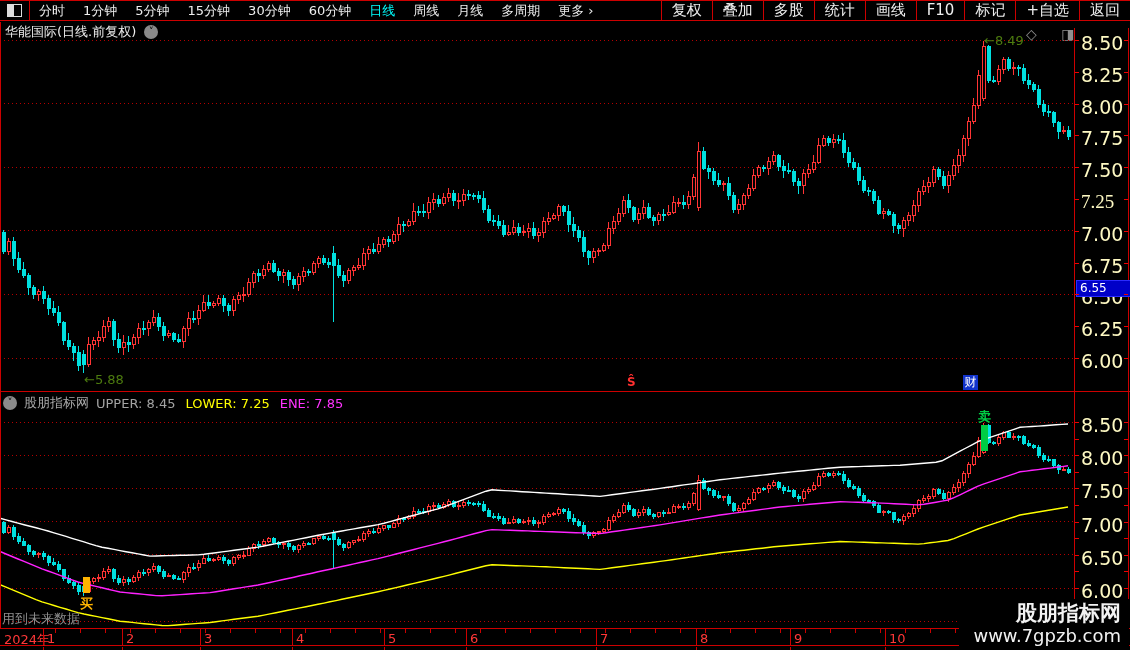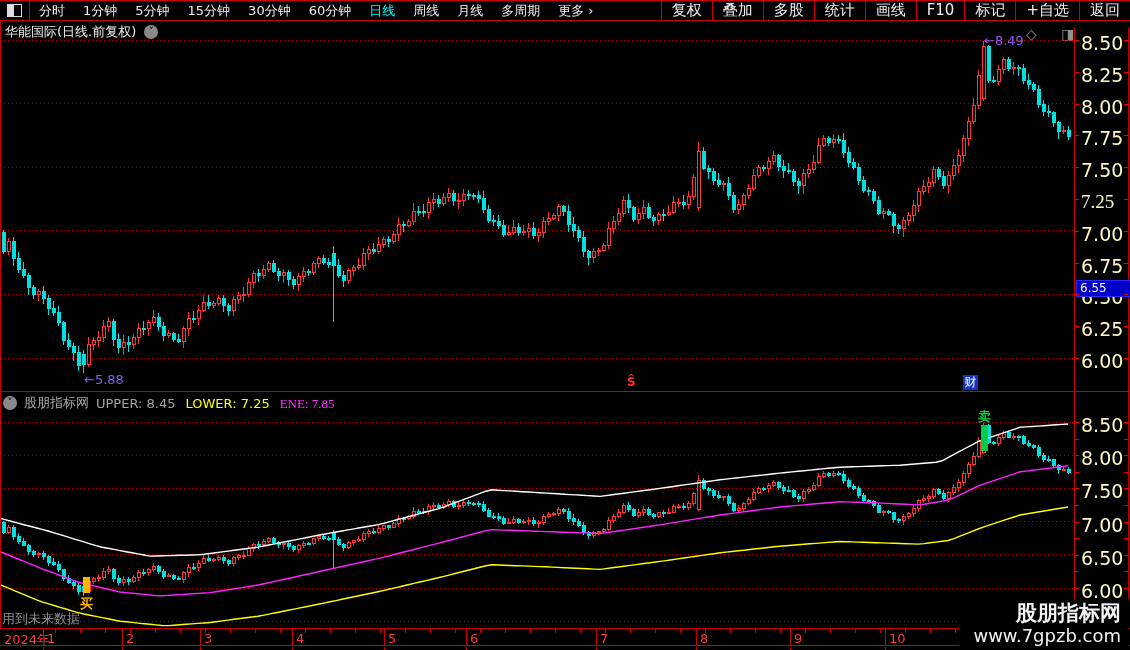--- a/index.html
+++ b/index.html
@@ -24,21 +24,21 @@
   .circle-chevron{width:14px;height:14px;border-radius:50%;background:#8a8a8a;color:#000;
                   font-size:10px;line-height:14px;text-align:center;display:inline-block;}
   .corner-icons{position:absolute;top:26px;left:1026px;color:#909090;font-size:14px;letter-spacing:10px;}
   
   .vline{position:absolute;width:1px;background:#c00;}
   .hline{position:absolute;height:1px;background:#c00;}
   .tick{position:absolute;height:1px;background:#e00;}
   .axis-label{position:absolute;left:1081px;color:#fef9c3;font-size:19px;width:44px;}
   .price-box{position:absolute;left:1076px;width:51px;height:15px;background:#0000c8;color:#fff;
              font-size:12px;line-height:15px;padding-left:3px;border:1px solid #2a2aff;box-sizing:content-box;}
-  .annotation{position:absolute;color:#8b5cf6;font-size:13px;white-space:nowrap;text-align:center;}
+  .annotation{position:absolute;color:#4d7c0f;font-size:13px;white-space:nowrap;text-align:center;}
   .event-marker{position:absolute;font-size:12px;font-weight:bold;}
   .event-dollar{color:#ff3030;}
   .event-fin{background:#1133cc;color:#fff;width:15px;height:15px;text-align:center;line-height:15px;font-weight:normal;}
   svg{position:absolute;left:0;}
   
   .ind-header{position:absolute;left:3px;top:393px;display:flex;align-items:center;gap:7px;z-index:5;}
   .ind-source{color:#a8a8a8;font-size:13px;}
   .ind-val{font-size:13px;white-space:nowrap;}
   .ind-note{position:absolute;left:2px;top:610px;color:#8f8f8f;font-size:13px;z-index:5;}
   .panel-marker-rect{position:absolute;width:7px;z-index:4;}
@@ -976,21 +976,21 @@
       <line x1="1068.5" x2="1068.5" y1="56.990116835077" y2="64.30424434371258" stroke="#00e0e0" stroke-width="1"></line>
       <rect x="1067" y="59.14701481412942" width="3" height="3.1192608401048574" fill="#00e0e0" stroke="#00e0e0" stroke-width="1"></rect>
       <polyline points="0,108.3 6,109.9 12,111.5 18,113.1 24,114.7 30,116.2 36,117.8 42,119.4 48,121.0 54,122.8 60,124.6 66,126.4 72,128.3 78,130.1 84,131.9 90,133.8 96,135.6 102,137.2 108,138.3 114,139.4 120,140.6 126,141.7 132,142.8 138,143.9 144,145.0 150,146.1 156,146.0 162,145.8 168,145.6 174,145.5 180,145.3 186,145.2 192,145.0 198,144.9 204,144.3 210,143.5 216,142.7 222,141.9 228,141.1 234,140.3 240,139.5 246,138.7 252,137.9 258,137.1 264,136.0 270,134.8 276,133.6 282,132.4 288,131.3 294,130.1 300,128.9 306,127.7 312,126.5 318,125.3 324,124.2 330,123.1 336,122.0 342,121.0 348,119.9 354,118.9 360,117.8 366,116.7 372,115.7 378,114.6 384,113.2 390,111.6 396,110.0 402,108.4 408,106.8 414,105.2 420,103.6 426,102.0 432,100.4 438,98.9 444,96.8 450,94.6 456,92.4 462,90.1 468,87.9 474,85.7 480,83.4 486,81.2 492,79.8 498,80.2 504,80.6 510,80.9 516,81.3 522,81.7 528,82.0 534,82.4 540,82.7 546,83.1 552,83.5 558,83.8 564,84.2 570,84.6 576,84.9 582,85.3 588,85.6 594,86.0 600,86.4 606,85.6 612,84.8 618,84.0 624,83.2 630,82.4 636,81.6 642,80.8 648,80.0 654,79.2 660,78.4 666,77.5 672,76.7 678,75.8 684,74.9 690,74.1 696,73.2 702,72.4 708,71.5 714,70.6 720,69.8 726,69.1 732,68.4 738,67.8 744,67.1 750,66.4 756,65.8 762,65.1 768,64.5 774,63.8 780,63.1 786,62.5 792,61.9 798,61.3 804,60.7 810,60.1 816,59.5 822,58.9 828,58.3 834,57.7 840,57.2 846,57.0 852,56.8 858,56.6 864,56.4 870,56.2 876,56.0 882,55.8 888,55.6 894,55.4 900,55.2 906,54.7 912,54.2 918,53.7 924,53.2 930,52.7 936,52.2 942,50.8 948,47.6 954,44.4 960,41.2 966,38.0 972,34.8 978,31.7 984,29.3 990,27.3 996,25.3 1002,23.3 1008,21.3 1014,19.3 1020,17.3 1026,16.9 1032,16.5 1038,16.1 1044,15.7 1050,15.2 1056,14.8 1062,14.4 1068,14.0" fill="none" stroke="#ffffff" stroke-width="1.4" shape-rendering="auto"></polyline>
       <polyline points="0,141.5 6,144.0 12,146.5 18,149.0 24,151.4 30,153.9 36,156.4 42,158.8 48,161.0 54,163.2 60,165.4 66,167.6 72,169.8 78,172.0 84,173.6 90,175.0 96,176.4 102,177.8 108,179.2 114,180.6 120,182.0 126,182.6 132,183.2 138,183.8 144,184.4 150,185.0 156,185.6 162,185.8 168,185.4 174,185.0 180,184.6 186,184.2 192,183.8 198,183.4 204,183.0 210,182.6 216,181.7 222,180.7 228,179.8 234,178.8 240,177.9 246,176.9 252,176.0 258,175.0 264,173.8 270,172.5 276,171.1 282,169.8 288,168.5 294,167.2 300,165.8 306,164.5 312,163.2 318,161.8 324,160.5 330,159.2 336,157.9 342,156.5 348,155.2 354,153.9 360,152.5 366,151.2 372,149.9 378,148.6 384,147.1 390,145.6 396,144.0 402,142.5 408,141.0 414,139.5 420,137.9 426,136.4 432,134.9 438,133.4 444,131.8 450,130.2 456,128.6 462,127.0 468,125.4 474,123.8 480,122.2 486,120.6 492,119.6 498,119.9 504,120.1 510,120.3 516,120.5 522,120.7 528,120.9 534,121.2 540,121.4 546,121.6 552,121.8 558,122.0 564,122.2 570,122.5 576,122.7 582,122.9 588,123.1 594,123.3 600,123.6 606,122.7 612,121.8 618,121.0 624,120.1 630,119.2 636,118.4 642,117.5 648,116.6 654,115.8 660,114.9 666,113.9 672,112.9 678,111.9 684,110.9 690,109.9 696,108.9 702,107.9 708,107.0 714,106.0 720,105.0 726,104.2 732,103.4 738,102.6 744,101.8 750,101.0 756,100.2 762,99.4 768,98.6 774,97.8 780,97.0 786,96.5 792,95.9 798,95.4 804,94.9 810,94.3 816,93.8 822,93.3 828,92.7 834,92.2 840,91.7 846,91.9 852,92.1 858,92.3 864,92.5 870,92.7 876,92.9 882,93.1 888,93.4 894,93.7 900,94.0 906,94.3 912,94.6 918,94.9 924,94.3 930,93.2 936,92.2 942,91.1 948,90.0 954,87.7 960,84.8 966,81.9 972,79.0 978,76.1 984,73.8 990,71.8 996,69.8 1002,67.8 1008,65.8 1014,63.8 1020,61.8 1026,61.1 1032,60.3 1038,59.6 1044,58.8 1050,58.1 1056,57.3 1062,56.6 1068,55.8" fill="none" stroke="#ff22ff" stroke-width="1.4" shape-rendering="auto"></polyline>
       <polyline points="0,174.7 6,177.2 12,179.7 18,182.1 24,184.6 30,187.1 36,189.6 42,191.9 48,193.7 54,195.5 60,197.3 66,199.0 72,200.8 78,202.6 84,204.0 90,205.2 96,206.4 102,207.6 108,208.8 114,210.0 120,211.2 126,211.8 132,212.4 138,213.1 144,213.7 150,214.3 156,214.9 162,215.5 168,215.6 174,215.2 180,214.7 186,214.3 192,213.9 198,213.4 204,213.0 210,212.5 216,211.7 222,210.9 228,210.1 234,209.3 240,208.5 246,207.7 252,207.0 258,206.2 264,205.1 270,203.9 276,202.7 282,201.5 288,200.3 294,199.1 300,197.9 306,196.7 312,195.5 318,194.3 324,193.1 330,191.8 336,190.6 342,189.3 348,188.0 354,186.8 360,185.5 366,184.3 372,183.0 378,181.7 384,180.4 390,179.0 396,177.6 402,176.2 408,174.8 414,173.4 420,172.0 426,170.6 432,169.2 438,167.8 444,166.4 450,164.9 456,163.3 462,161.8 468,160.3 474,158.8 480,157.3 486,155.8 492,154.8 498,155.0 504,155.3 510,155.5 516,155.7 522,155.9 528,156.1 534,156.4 540,156.6 546,156.8 552,157.1 558,157.4 564,157.7 570,158.0 576,158.2 582,158.5 588,158.8 594,159.1 600,159.4 606,158.6 612,157.8 618,157.0 624,156.2 630,155.4 636,154.6 642,153.8 648,153.0 654,152.2 660,151.4 666,150.6 672,149.7 678,148.9 684,148.0 690,147.1 696,146.3 702,145.4 708,144.5 714,143.7 720,142.8 726,142.1 732,141.5 738,140.8 744,140.2 750,139.5 756,138.8 762,138.2 768,137.5 774,136.8 780,136.2 786,135.7 792,135.2 798,134.8 804,134.3 810,133.8 816,133.4 822,132.9 828,132.4 834,132.0 840,131.5 846,131.7 852,131.9 858,132.1 864,132.3 870,132.5 876,132.7 882,132.9 888,133.1 894,133.3 900,133.5 906,133.7 912,133.9 918,134.1 924,133.6 930,132.8 936,132.1 942,131.3 948,130.5 954,128.6 960,126.2 966,123.8 972,121.4 978,119.0 984,116.9 990,114.9 996,112.9 1002,110.9 1008,108.9 1014,107.0 1020,105.0 1026,104.0 1032,103.0 1038,102.0 1044,101.0 1050,100.0 1056,99.0 1062,98.0 1068,97.0" fill="none" stroke="#ffff00" stroke-width="1.4" shape-rendering="auto"></polyline>
     </svg>
 
   <div class="ind-header">
     <span class="circle-chevron">˅</span>
     <span class="ind-source">股朋指标网</span>
-    <span id="ind-values"><span class="ind-val" style="color: #a3a3a3; margin-right: 10px;">UPPER: 8.45</span><span class="ind-val" style="color: rgb(255, 255, 0); margin-right: 10px;">LOWER: 7.25</span><span class="ind-val" style="color: rgb(255, 51, 255); margin-right: 10px; font-family: Liberation Serif, serif;">ENE: 7.85</span></span>
+    <span id="ind-values"><span class="ind-val" style="color: #a3a3a3; margin-right: 10px;">UPPER: 8.45</span><span class="ind-val" style="color: rgb(255, 255, 0); margin-right: 10px;">LOWER: 7.25</span><span class="ind-val" style="color: rgb(255, 51, 255); margin-right: 10px;">ENE: 7.85</span></span>
   </div>
   <div class="ind-note">用到未来数据</div>
 
   <div class="vline" style="left:0;top:22px;height:624px;"></div>
   <div class="vline" style="left:1074px;top:28px;height:618px;"></div>
   <div class="vline" style="left:1128px;top:28px;height:618px;"></div>
   <div class="hline" style="left:0;top:391px;width:1130px;"></div>
 
   <div id="main-axis">
       <div class="axis-label" style="top: 32px;">8.50</div>

